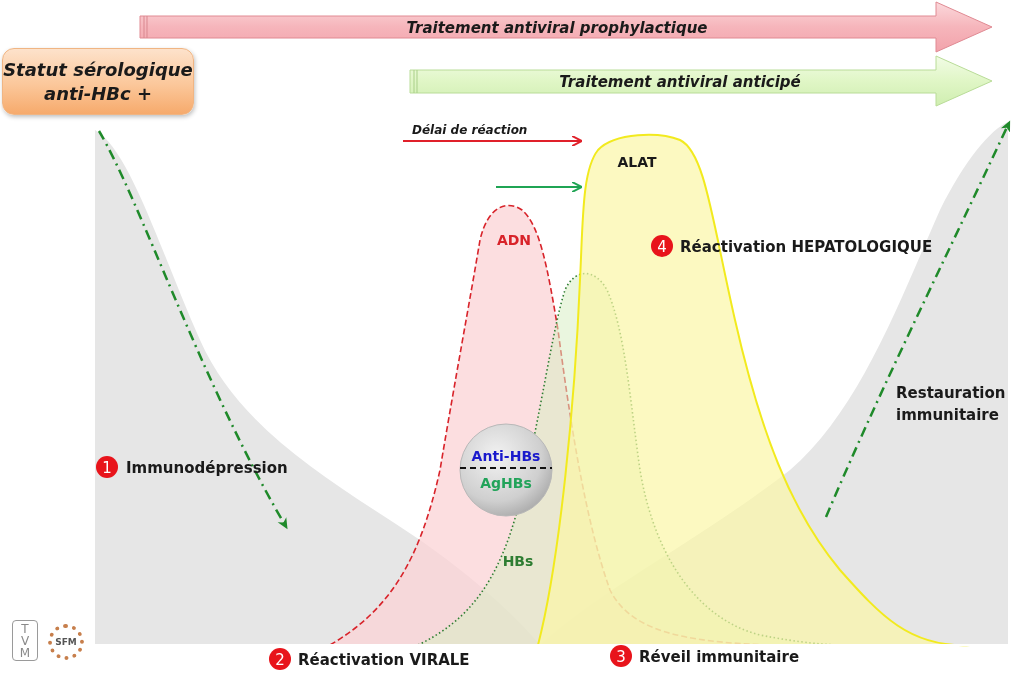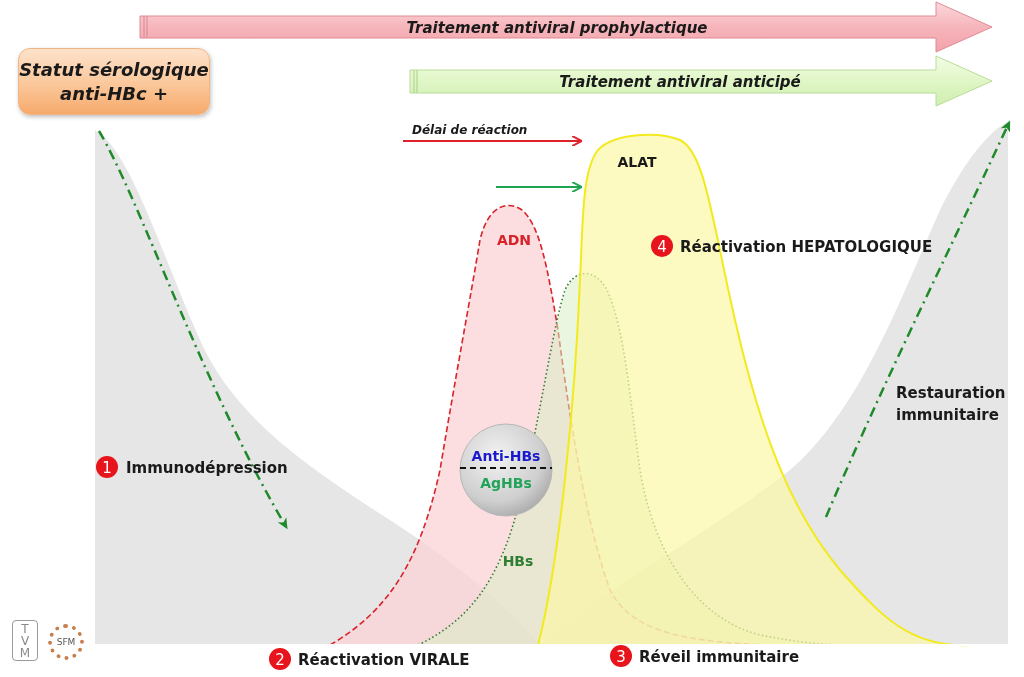--- a/index.html
+++ b/index.html
@@ -1,41 +1,41 @@
 <!DOCTYPE html>
 <html><head>
 <meta charset="utf-8">
 <style>
   html, body { margin: 0; padding: 0; background: #ffffff; }
   body { width: 1024px; height: 677px; position: relative; overflow: hidden;
          font-family: "Liberation Sans", "DejaVu Sans", sans-serif; }
   #diagram { position: absolute; left: 0; top: 0; }
   .lbl { font-family: "DejaVu Sans", "Liberation Sans", sans-serif; font-weight: bold; }
   .status-box {
-    position: absolute; left: 18px; top: 48px; width: 192px; height: 67px;
+    position: absolute; left: 2px; top: 48px; width: 192px; height: 67px;
     border-radius: 12px;
     background: linear-gradient(to bottom, #fde2cb 0%, #fbc79a 55%, #f6aa6c 100%);
     border: 1px solid #f0b583;
     box-shadow: 1px 2px 4px rgba(0,0,0,0.25);
     display: flex; flex-direction: column; align-items: center; justify-content: center;
     font-family: "DejaVu Sans", sans-serif; font-style: italic; font-weight: bold;
     font-size: 18px; color: #1a1a1a; line-height: 24px; box-sizing: border-box;
   }
   .logo-tvm {
     position: absolute; left: 12px; top: 620px; width: 26px; height: 41px;
     border: 1.5px solid #9a9a9a; border-radius: 4px; box-sizing: border-box;
     display: flex; flex-direction: column; align-items: center; justify-content: center;
     font-family: "DejaVu Sans", sans-serif; font-size: 12px; line-height: 12px; color: #8a8a8a;
   }
   .logo-sfm {
     position: absolute; left: 48px; top: 624px; width: 36px; height: 36px;
     border-radius: 50%; box-sizing: border-box;
     border: 4px dotted #c77f4c;
     display: flex; align-items: center; justify-content: center;
-    font-family: "DejaVu Sans", sans-serif; font-size: 9px; font-weight: normal; color: #555;
+    font-family: "DejaVu Sans", sans-serif; font-size: 9px; font-weight: bold; color: #555;
   }
 </style>
 </head>
 <body>
 
 <svg id="diagram" width="1024" height="677" viewBox="0 0 1024 677" xmlns="http://www.w3.org/2000/svg">
   <defs>
     <linearGradient id="gPink" x1="0" y1="0" x2="0" y2="1">
       <stop offset="0" stop-color="#fbd9dc"></stop>
       <stop offset="0.5" stop-color="#f6b5bb"></stop>

